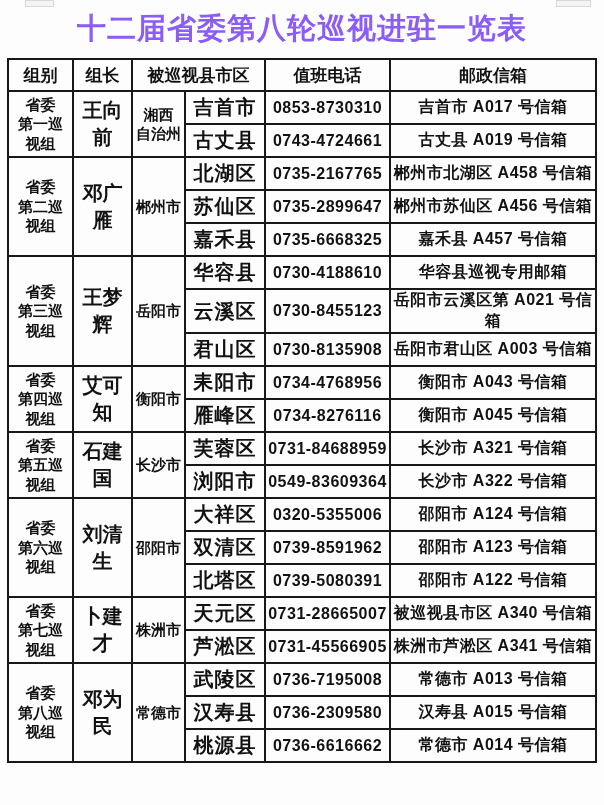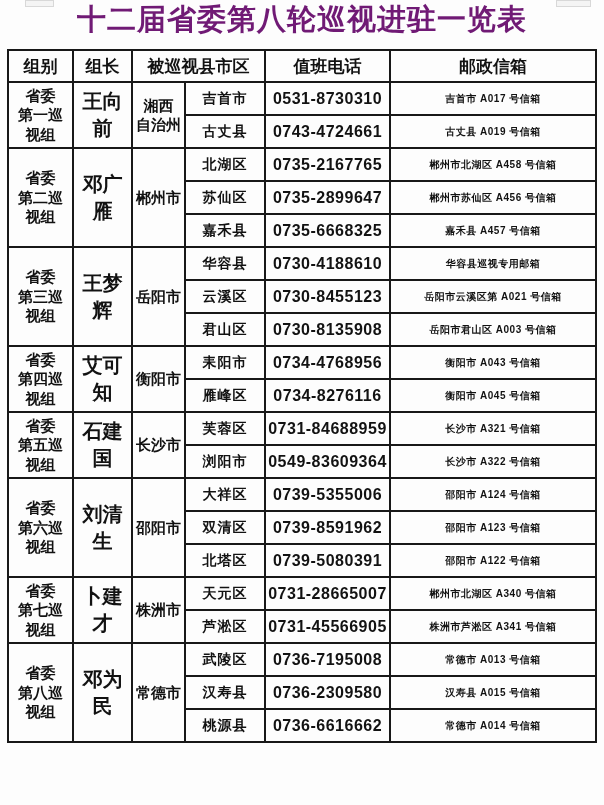--- a/index.html
+++ b/index.html
@@ -9,21 +9,22 @@
     font-family: "Liberation Sans", sans-serif;
     color: #121212;
     position: relative;
     overflow: hidden;
   }
   .page-title {
     text-align: center;
     font-size: 29px;
     font-weight: 800;
     letter-spacing: 1px;
-    color: #701a75;
+    padding-top: 9px;
+    color: #8b5cf6;
   }
   table.roster {
     border-collapse: collapse;
     table-layout: fixed;
     width: 588px;
     margin: 9px auto 0 auto;
   }
   .roster th, .roster td {
     border: 2px solid #181818;
     text-align: center;
@@ -40,23 +41,23 @@
   .roster td {
     height: 31px;
     font-size: 16px;
   }
   td.group-cell, td.region-cell {
     white-space: pre-line;
     line-height: 1.3;
     font-size: 15px;
   }
   td.leader-cell { font-size: 20px; margin-left: 28px; }
-  td.county-cell { font-size: 14px; letter-spacing: 1px; }
+  td.county-cell { font-size: 20px; letter-spacing: 1px; }
   td.phone-cell  { font-size: 16px; letter-spacing: 0.5px; }
-  td.mailbox-cell{ font-size: 10px; letter-spacing: 0.5px; }
+  td.mailbox-cell{ font-size: 16px; letter-spacing: 0.5px; }
   .corner-artifact {
     position: absolute;
     border: 1px solid #d0d0d0;
     opacity: 0.8;
     background: #f2f2f2;
   }
   .corner-artifact.left  { left: 25px;  top: 0; width: 27px; height: 5px; }
   .corner-artifact.right { left: 556px; top: 0; width: 33px; height: 5px; }
 </style>
 </head>
@@ -86,21 +87,21 @@
   </tr>
 
   <tr>
     <td rowspan="2" class="group-cell">省委
 第一巡
 视组</td>
     <td rowspan="2" class="leader-cell">王向前</td>
     <td rowspan="2" class="region-cell">湘西
 自治州</td>
     <td class="county-cell">吉首市</td>
-    <td class="phone-cell">0531-8730310</td>
+    <td class="phone-cell">0853-8730310</td>
     <td class="mailbox-cell">吉首市 A017 号信箱</td>
   </tr>
   <tr>
     <td class="county-cell">古丈县</td>
     <td class="phone-cell">0743-4724661</td>
     <td class="mailbox-cell">古丈县 A019 号信箱</td>
   </tr>
 
   <tr>
     <td rowspan="3" class="group-cell">省委
@@ -176,21 +177,21 @@
     <td class="mailbox-cell">长沙市 A322 号信箱</td>
   </tr>
 
   <tr>
     <td rowspan="3" class="group-cell">省委
 第六巡
 视组</td>
     <td rowspan="3" class="leader-cell">刘清生</td>
     <td rowspan="3" class="region-cell">邵阳市</td>
     <td class="county-cell">大祥区</td>
-    <td class="phone-cell">0739-5355006</td>
+    <td class="phone-cell">0320-5355006</td>
     <td class="mailbox-cell">邵阳市 A124 号信箱</td>
   </tr>
   <tr>
     <td class="county-cell">双清区</td>
     <td class="phone-cell">0739-8591962</td>
     <td class="mailbox-cell">邵阳市 A123 号信箱</td>
   </tr>
   <tr>
     <td class="county-cell">北塔区</td>
     <td class="phone-cell">0739-5080391</td>
@@ -198,21 +199,21 @@
   </tr>
 
   <tr>
     <td rowspan="2" class="group-cell">省委
 第七巡
 视组</td>
     <td rowspan="2" class="leader-cell">卜建才</td>
     <td rowspan="2" class="region-cell">株洲市</td>
     <td class="county-cell">天元区</td>
     <td class="phone-cell">0731-28665007</td>
-    <td class="mailbox-cell">郴州市北湖区 A340 号信箱</td>
+    <td class="mailbox-cell">被巡视县市区 A340 号信箱</td>
   </tr>
   <tr>
     <td class="county-cell">芦淞区</td>
     <td class="phone-cell">0731-45566905</td>
     <td class="mailbox-cell">株洲市芦淞区 A341 号信箱</td>
   </tr>
 
   <tr>
     <td rowspan="3" class="group-cell">省委
 第八巡

